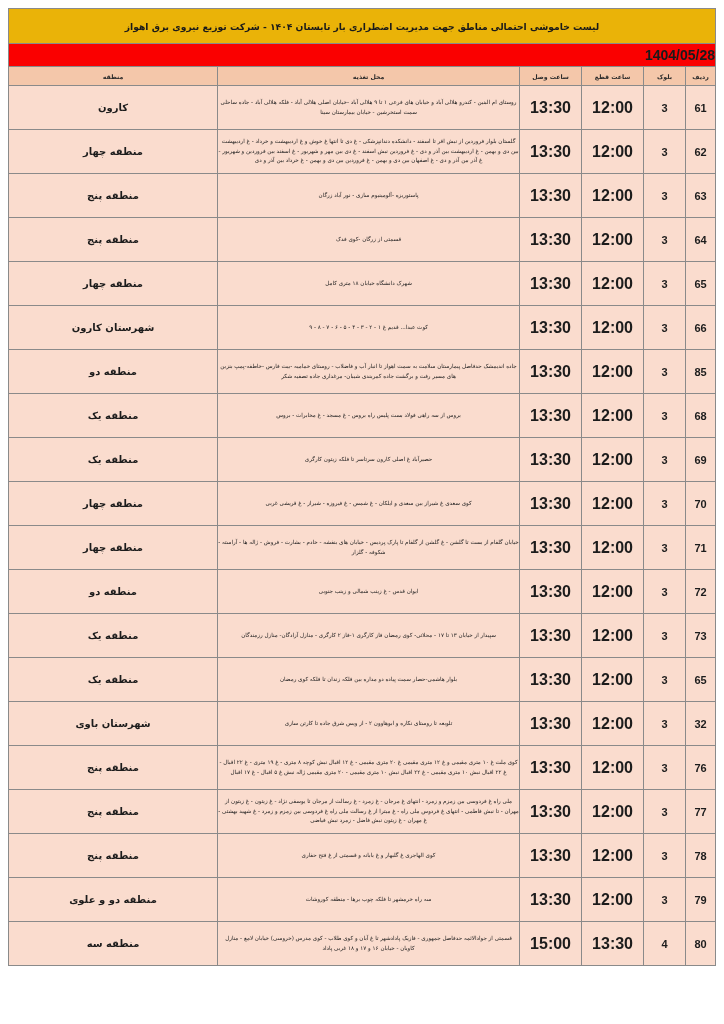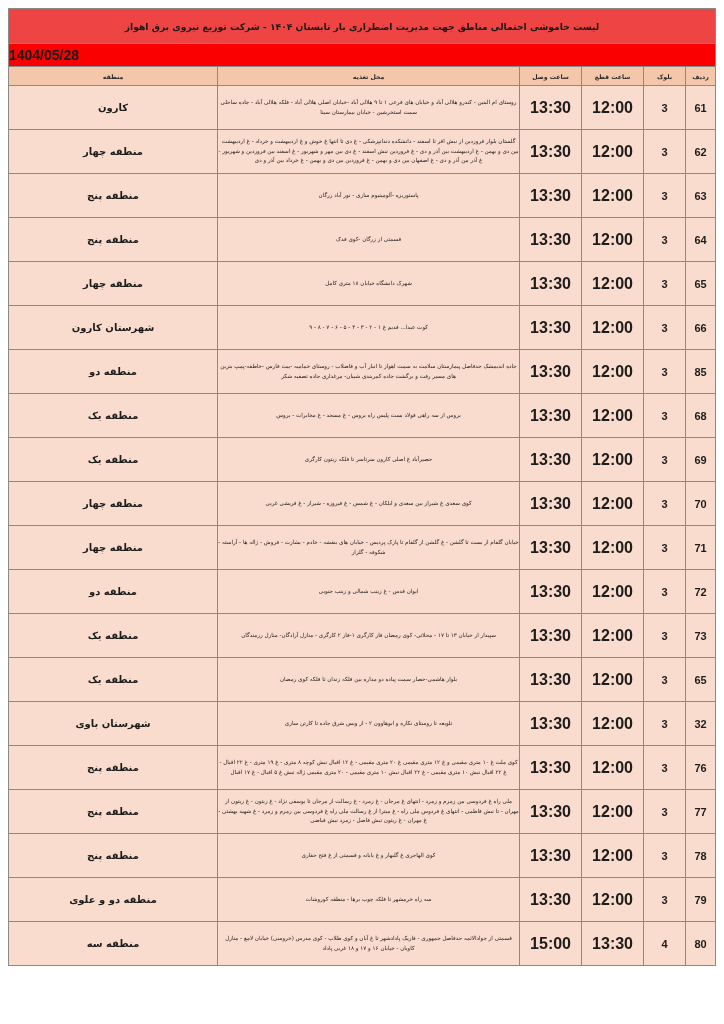--- a/index.html
+++ b/index.html
@@ -27,34 +27,34 @@
     table-layout: fixed;
     direction: rtl;
   }
   .sheet td, .sheet th {
     border: 1px solid #8a8a8a;
     padding: 0;
     vertical-align: middle;
   }
   
   .title-cell {
-    background: #ef4444;
+    background: #eab308;
     height: 34px;
     text-align: center;
     font-size: 9.2px;
     font-weight: bold;
     color: #1a1a1a;
     letter-spacing: 0;
     padding: 2px 6px;
   }
   
   .date-cell {
     background: #fa0000;
     height: 22px;
-    text-align: left;
+    text-align: right;
     font-size: 14px;
     font-weight: bold;
     color: #1a1a1a;
     font-family: "Liberation Sans", sans-serif;
   }
   
   .hdr {
     background: #f4c7aa;
     height: 18px;
     font-size: 6.2px;

